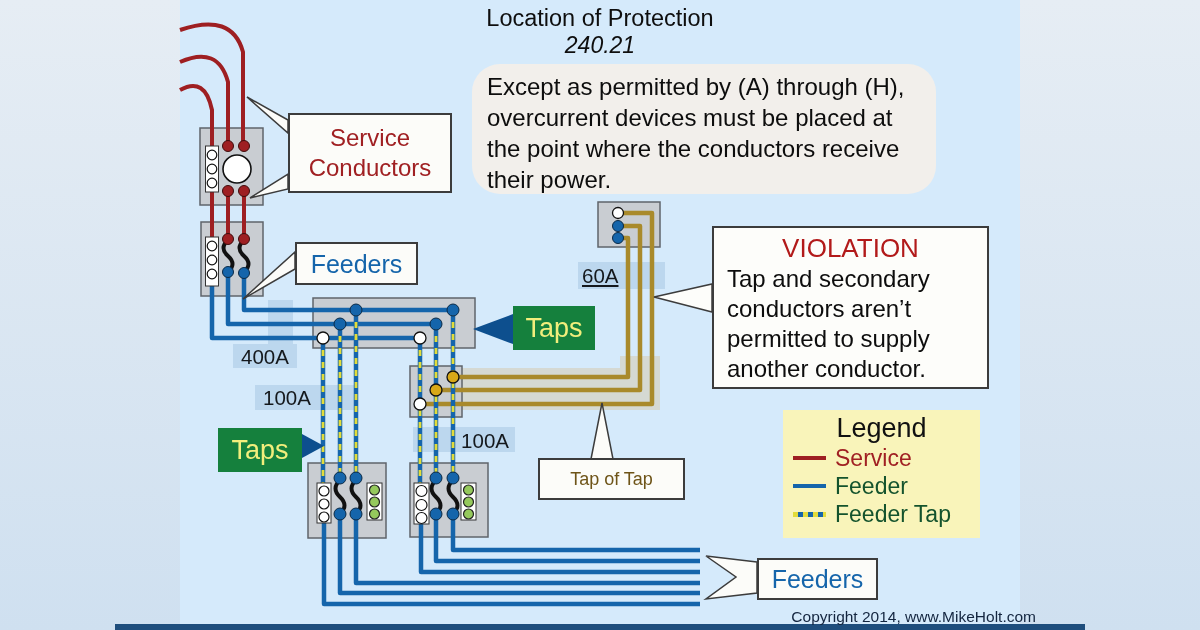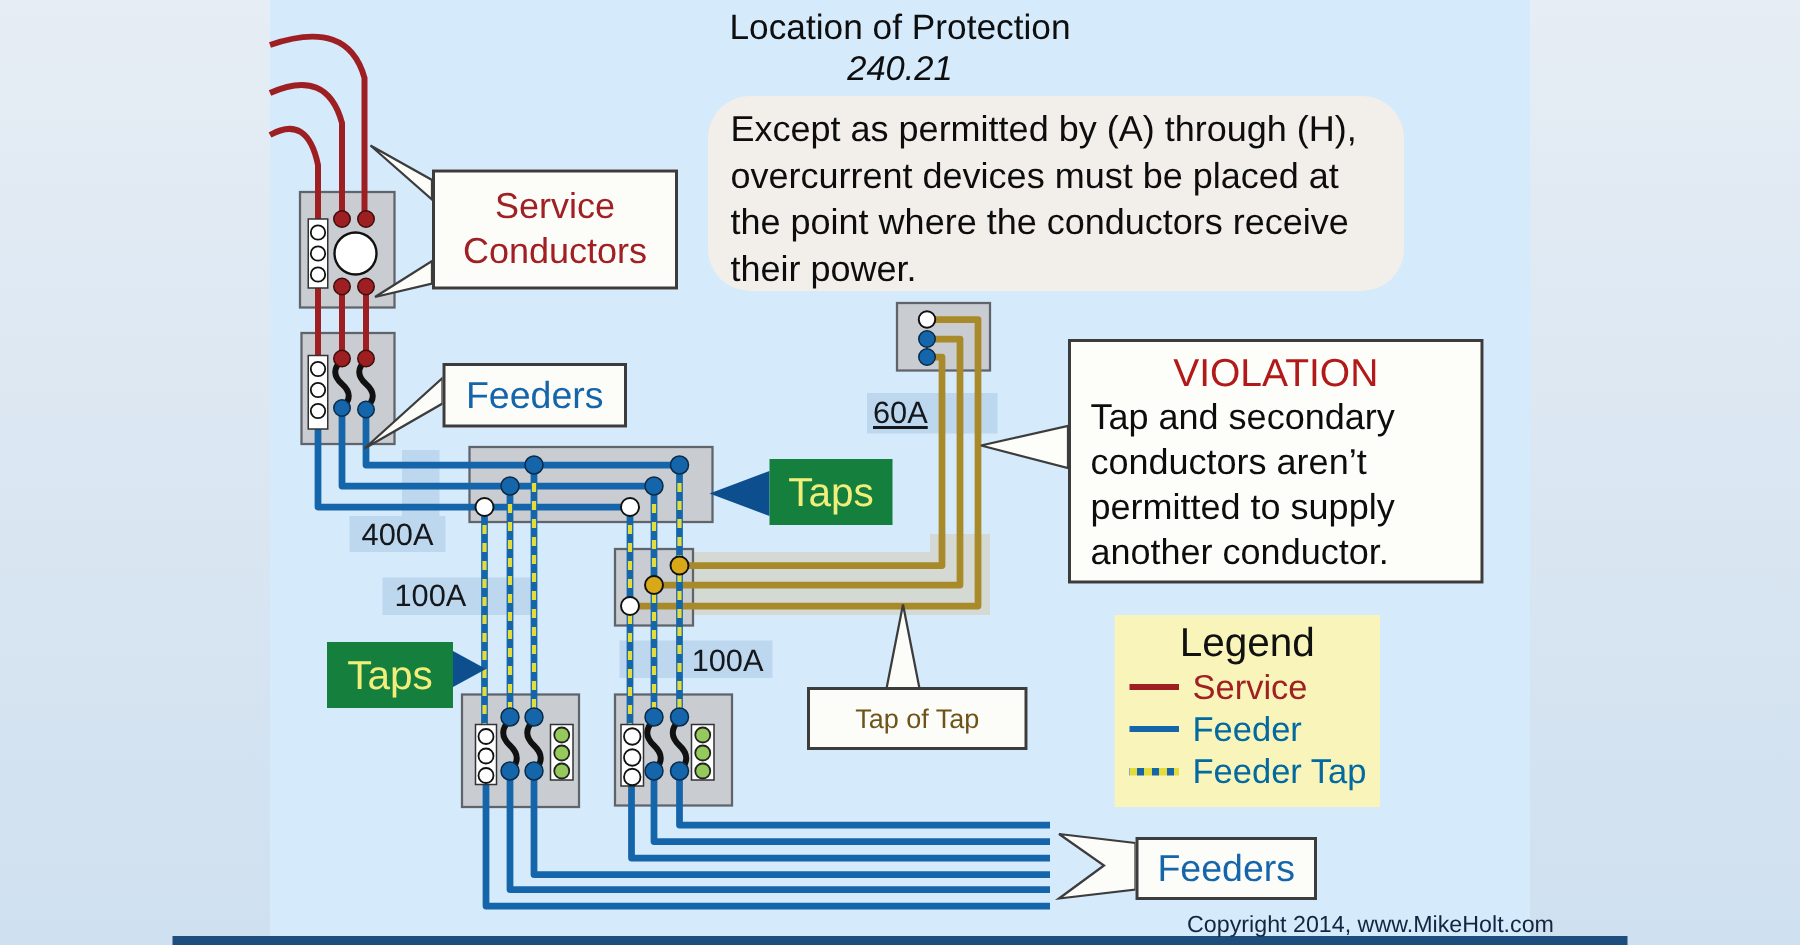--- a/index.html
+++ b/index.html
@@ -27,30 +27,30 @@
   .taps-right-box{left:513px;top:306px;width:82px;height:44px;font-size:27px;line-height:44px;}
   .taps-left-box{left:218px;top:428px;width:84px;height:44px;font-size:27px;line-height:44px;}
   .violation-box{left:712px;top:226px;width:277px;height:163px;background:#fdfdfa;
            border:2px solid #3c3c3c;}
   .violation-title{color:#b21a1a;font-size:26px;text-align:center;margin-top:5px;}
   .violation-body{color:#0d0d0d;font-size:24px;line-height:30px;text-align:left;padding-left:13px;}
   .tapoftap-box{left:538px;top:458px;width:147px;height:42px;color:#6e5418;
            font-size:18px;line-height:39px;}
   .feeders-bot-box{left:757px;top:558px;width:121px;height:42px;color:#1565ab;
            font-size:25px;line-height:39px;}
-  .legend{left:743px;top:410px;width:177px;height:128px;background:#f9f4ba;}
+  .legend{left:783px;top:410px;width:197px;height:128px;background:#f9f4ba;}
   .legend-title{font-size:27px;color:#111;text-align:center;margin-top:3px;}
   .legend-row{display:flex;align-items:center;height:28px;padding-left:10px;}
   .sw{display:inline-block;width:33px;height:4px;margin-right:9px;flex:0 0 33px;}
   .sw-service{background:#9e1f22;}
   .sw-feeder{background:#1565ab;}
   .sw-tap{height:5px;background:repeating-linear-gradient(90deg,#e3dc3a 0 5px,#1565ab 5px 10px);}
   .legend-label{font-size:23px;}
   .c-service{color:#a02023;}
-  .c-feeder{color:#0369a1;text-align:right;}
+  .c-feeder{color:#14532d;text-align:right;}
   .amp{color:#14181c;font-size:20.5px;line-height:24px;}
   .amp-400{left:233px;top:345px;width:64px;text-align:center;}
   .amp-100l{left:263px;top:386px;width:92px;text-align:left;}
   .amp-100r{left:413px;top:429px;width:96px;text-align:right;}
   .amp-60{left:582px;top:264px;width:80px;text-align:left;text-decoration:underline;}
   .copyright{left:196px;top:608px;width:840px;text-align:right;
              font-size:15.5px;color:#13253f;}
 </style>
 </head>
 <body>

